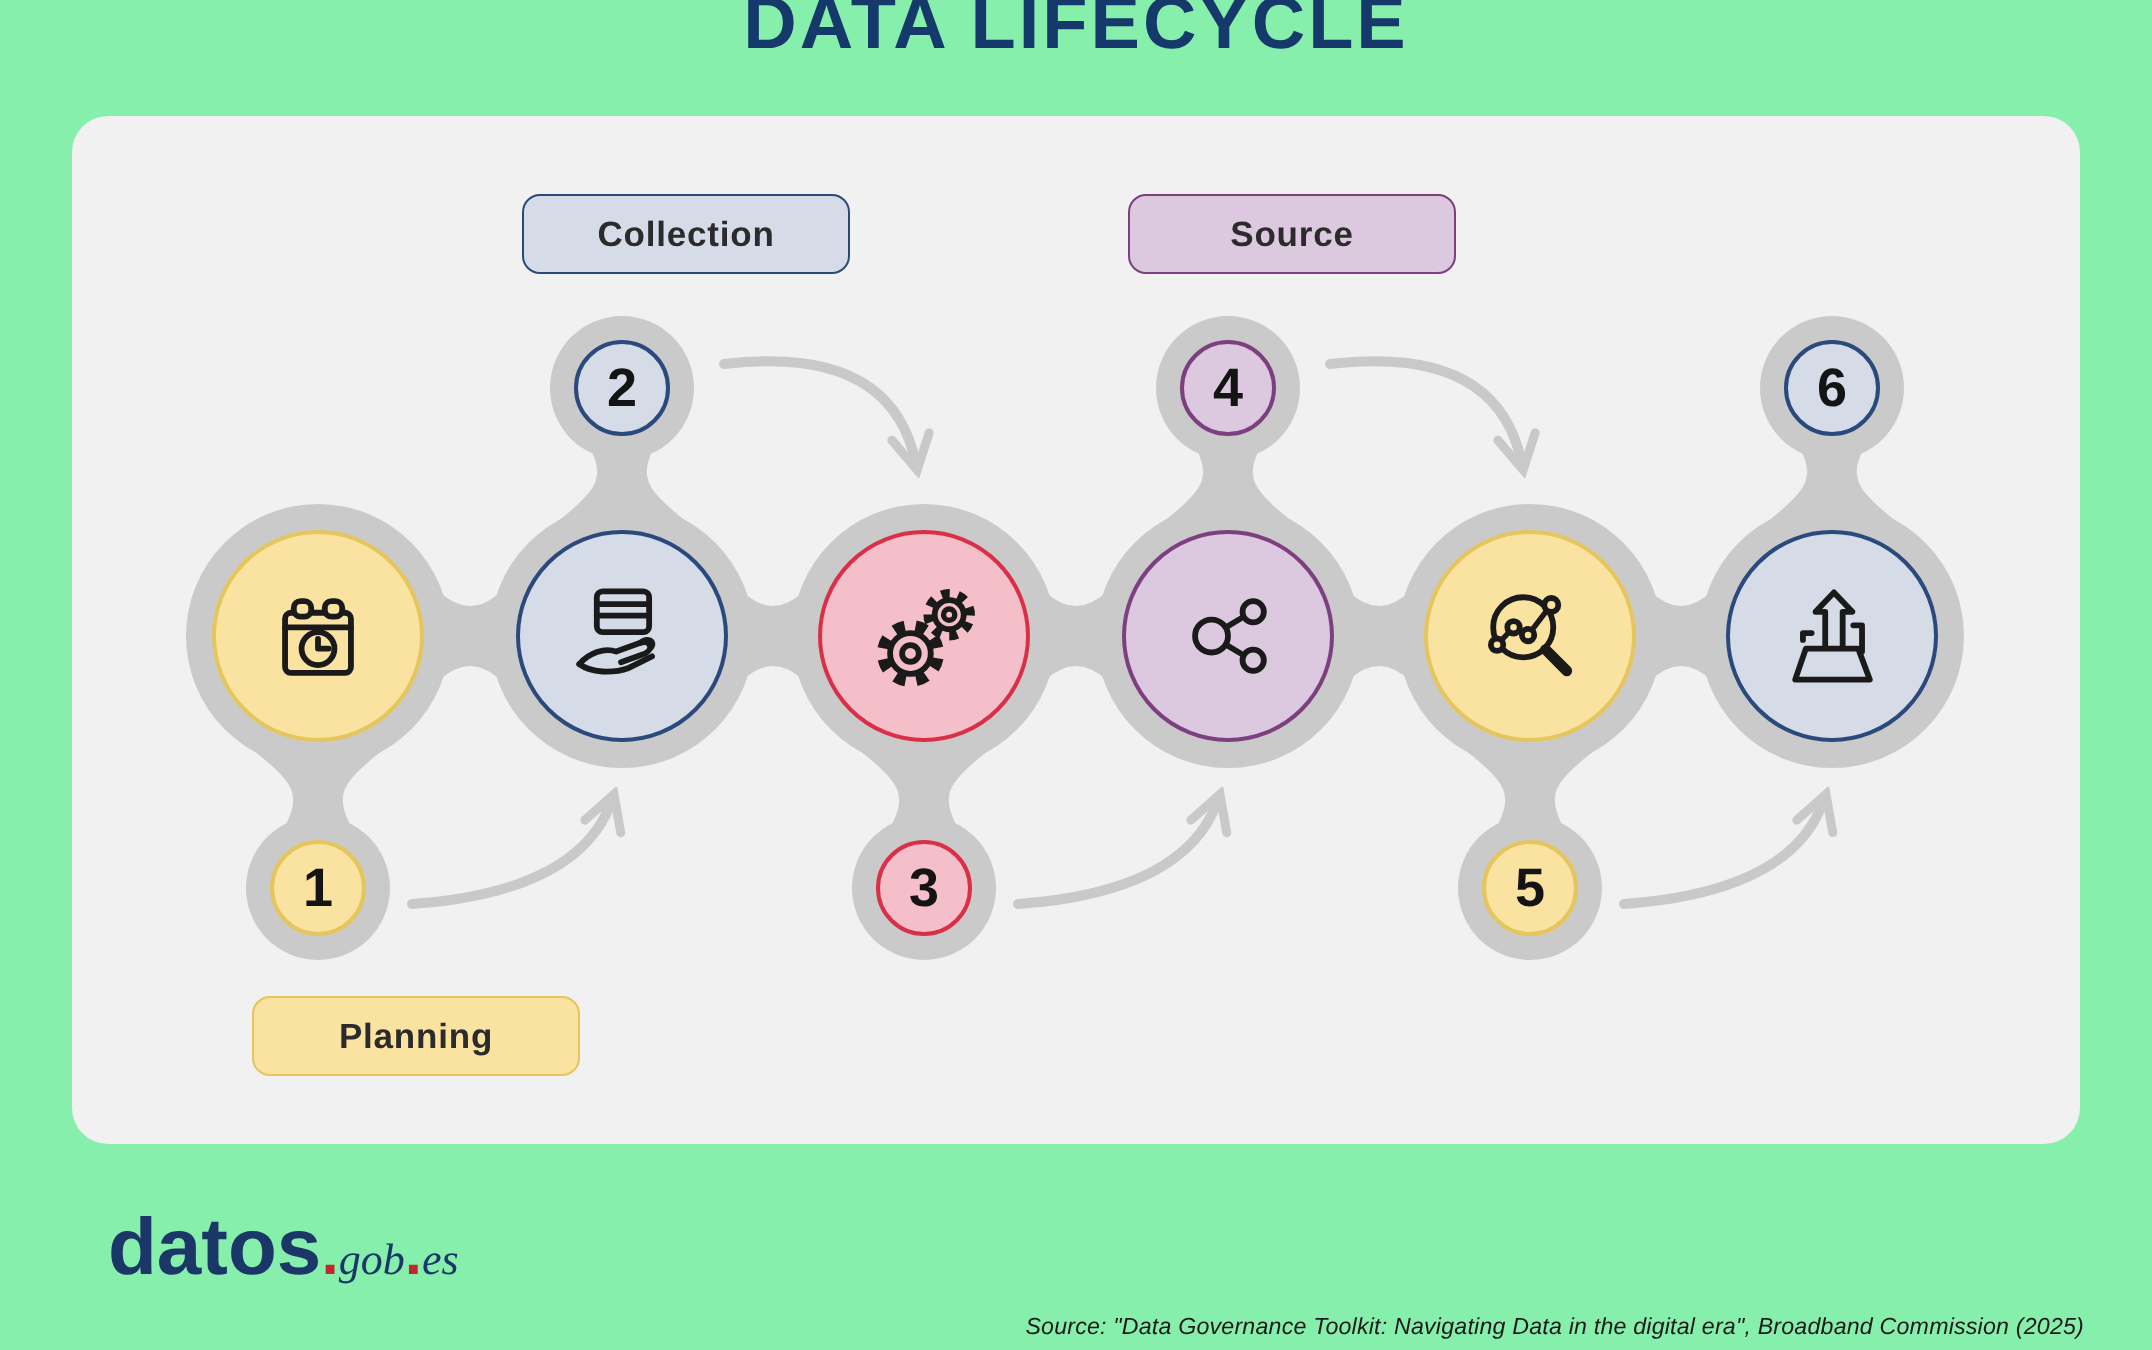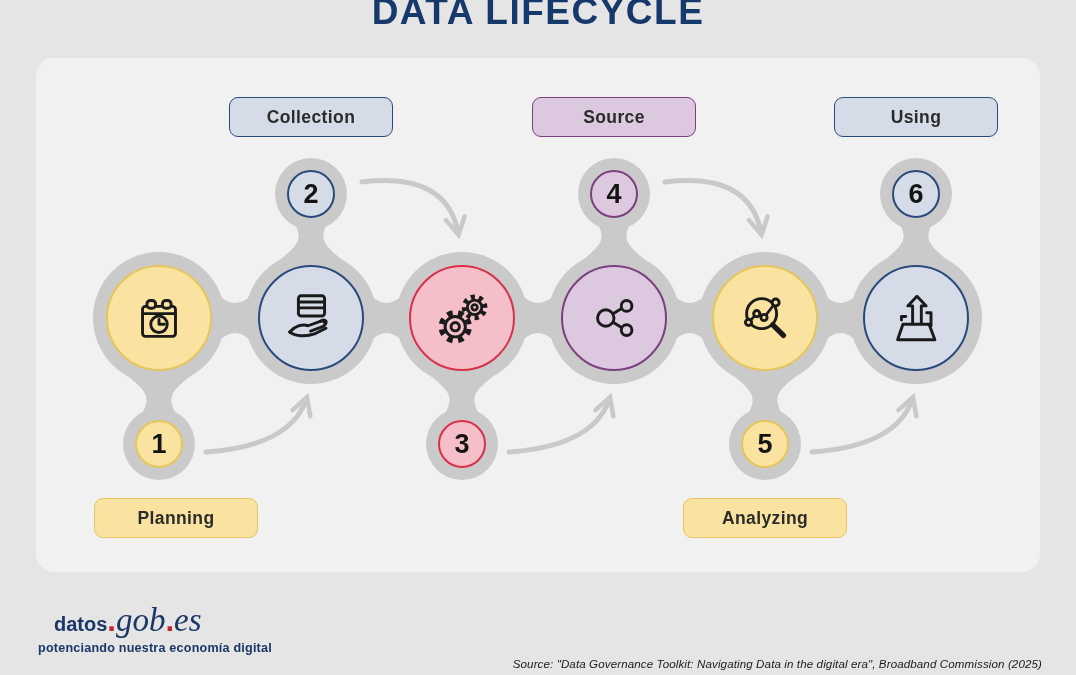--- a/index.html
+++ b/index.html
@@ -1,16 +1,16 @@
 <!DOCTYPE html>
 <html><head>
 <meta charset="utf-8">
 <style>
   html,body{margin:0;padding:0;background:#fff;}
-  .page{position:relative;width:1076px;height:675px;background:#e5e5e5;overflow:hidden;
+  .page{position:relative;width:1076px;height:675px;background:#86efac;overflow:hidden;
         font-family:"Liberation Sans",sans-serif;}
   .title{position:absolute;top:-9px;left:0;width:100%;margin:0;text-align:center;
          font-size:37px;font-weight:800;letter-spacing:1.5px;color:#16396B;}
   .canvas-bg{position:absolute;left:36px;top:58px;width:1004px;height:514px;
              background:#F1F1F2;border-radius:18px;}
   .backbone{position:absolute;left:0;top:0;pointer-events:none;}
 
   
   .t-yellow{--fill:#FAE3A0;--stroke:#E5C55C;}
   .t-blue{--fill:#D5DCE7;--stroke:#2A4A7D;}
@@ -25,29 +25,29 @@
   .num{position:absolute;width:48px;height:48px;border-radius:50%;box-sizing:border-box;
        background:var(--fill);border:2px solid var(--stroke);
        display:flex;align-items:center;justify-content:center;
        font-size:27px;font-weight:800;color:#141414;}
   .num-top{top:170px;}
   .num-bottom{top:420px;}
 
   .pill{position:absolute;width:164px;height:40px;border-radius:9px;box-sizing:border-box;
         background:var(--fill);border:1.6px solid var(--stroke);
         display:flex;align-items:center;justify-content:center;
-        font-size:17.5px;font-weight:700;letter-spacing:.4px;color:#2b2b2b;}
+        font-size:17.5px;font-weight:700;letter-spacing:.4px;color:#2b2b2b;margin-left:32px;}
   .pill-top{top:97px;}
   .pill-bottom{top:498px;}
 
   
   .logo{position:absolute;left:38px;top:604px;}
   .wordmark{padding-left:16px;line-height:1;}
-  .lw-bold{font-family:"Liberation Sans",sans-serif;font-weight:800;font-size:20px;color:#1B3767;}
-  .lw-serif{font-family:"Liberation Serif",serif;font-style:italic;font-size:33px;color:#1B3767;}
+  .lw-bold{font-family:"Liberation Sans",sans-serif;font-weight:800;font-size:40px;color:#1B3767;}
+  .lw-serif{font-family:"Liberation Serif",serif;font-style:italic;font-size:22px;color:#1B3767;}
   .lw-dot{font-family:"Liberation Sans",sans-serif;font-weight:800;font-size:31px;color:#C1272D;}
   .tagline{margin-top:4px;font-size:12.6px;font-weight:700;letter-spacing:.2px;color:#1B3767;}
   .source{position:absolute;right:34px;top:657px;font-size:11.6px;font-style:italic;
           color:#1a1a1a;letter-spacing:.1px;}
 </style>
 </head>
 <body>
 
 <div class="page">
 
@@ -97,22 +97,20 @@
       <path d="M362,182 Q446,172 458,232" marker-end="url(#arrowV)"></path>
       <path d="M509,452 Q593,446 609,400" marker-end="url(#arrowV)"></path>
       <path d="M665,182 Q749,172 761,232" marker-end="url(#arrowV)"></path>
       <path d="M812,452 Q896,446 912,400" marker-end="url(#arrowV)"></path>
     </g>
   </svg>
 
   <div class="pill t-yellow pill-bottom" style="left:94px">Planning</div>
   <div class="pill t-blue pill-top" style="left:229px">Collection</div>
   <div class="pill t-purple pill-top" style="left:532px">Source</div>
-  <div class="pill t-yellow pill-bottom" style="left:683px">Analyzing</div>
-  <div class="pill t-blue pill-top" style="left:834px">Using</div>
 
   <div class="num t-yellow num-bottom" style="left:135px">1</div>
   <div class="num t-blue num-top" style="left:287px">2</div>
   <div class="num t-pink num-bottom" style="left:438px">3</div>
   <div class="num t-purple num-top" style="left:590px">4</div>
   <div class="num t-yellow num-bottom" style="left:741px">5</div>
   <div class="num t-blue num-top" style="left:892px">6</div>
 
   <div class="stage t-yellow" style="left:106px">
     <svg class="icon" viewBox="0 0 64 64">
@@ -191,18 +189,17 @@
         <path d="M47.5,40 V26.5 H43"></path>
         <path d="M18.5,38.5 H45.5 L51.5,54.5 H13 Z" fill="var(--fill)"></path>
       </g>
     </svg>
   </div>
 
   <div class="logo">
     <div class="wordmark">
       <span class="lw-bold">datos</span><span class="lw-dot">.</span><span class="lw-serif">gob</span><span class="lw-dot">.</span><span class="lw-serif">es</span>
     </div>
-    <div class="tagline">potenciando nuestra economía digital</div>
   </div>
 
   <div class="source">Source: "Data Governance Toolkit: Navigating Data in the digital era", Broadband Commission (2025)</div>
 
 </div>
 
 </body></html>

